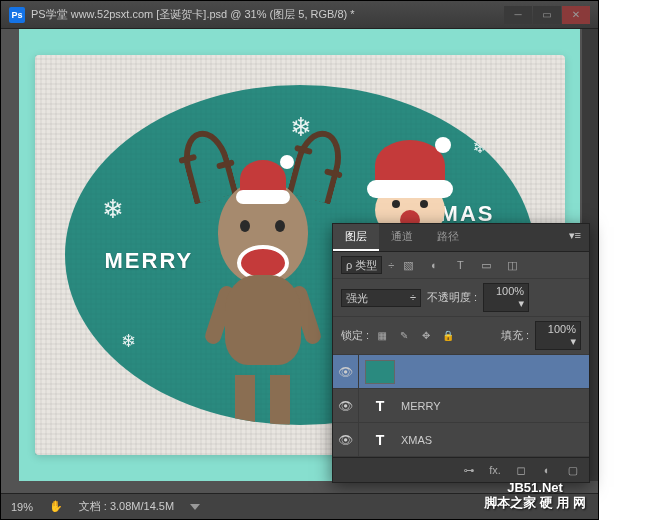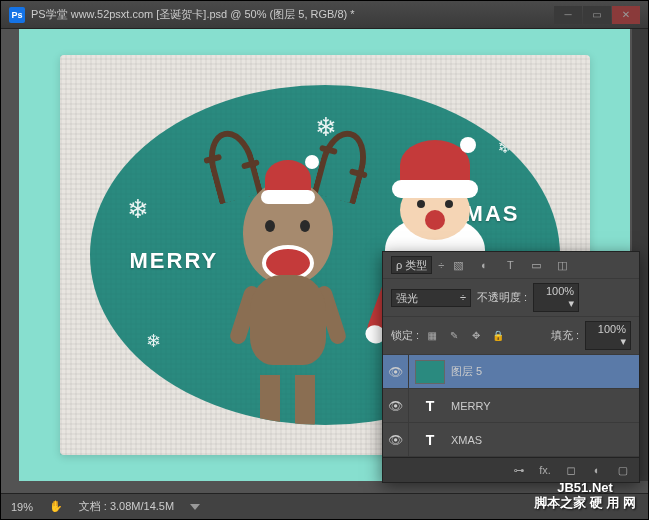--- a/index.html
+++ b/index.html
@@ -1,17 +1,17 @@
 <!DOCTYPE html>
 <html><head>
 <meta charset="utf-8">
 <style>
 *{margin:0;padding:0;box-sizing:border-box;font-family:"Microsoft YaHei",sans-serif;user-select:none}
 body{background:#fff;width:650px;height:521px;overflow:hidden;position:relative}
-.ps-window{width:649px;height:520px;background:#535353;border:1px solid #000;position:relative}
+.ps-window{width:599px;height:520px;background:#535353;border:1px solid #000;position:relative}
 .titlebar{height:28px;background:linear-gradient(#4a4a4a,#3a3a3a);display:flex;align-items:center;padding:0 8px;color:#ccc;font-size:11px;border-bottom:1px solid #222}
 .titlebar .ps-icon{width:16px;height:16px;background:#1473e6;color:#fff;font-size:9px;font-weight:bold;display:flex;align-items:center;justify-content:center;margin-right:6px;border-radius:2px}
 .titlebar .title{flex:1}
 .winctrls{display:flex;gap:1px}
 .winctrl{width:28px;height:18px;background:#3a3a3a;display:flex;align-items:center;justify-content:center;color:#999;font-size:10px;cursor:pointer}
 .winctrl.close{background:#8a3a3a}
 .canvas-area{position:absolute;top:28px;left:18px;right:18px;bottom:38px;background:#87dfcf;display:flex;align-items:center;justify-content:center;overflow:hidden}
 .artwork{width:530px;height:400px;background:#e8e5e0;border-radius:4px;position:relative;box-shadow:0 2px 8px rgba(0,0,0,.15)}
 .knit{position:absolute;inset:0;background:repeating-linear-gradient(90deg,rgba(0,0,0,.04) 0 2px,transparent 2px 5px),repeating-linear-gradient(0deg,rgba(0,0,0,.04) 0 2px,transparent 2px 5px)}
 .oval{position:absolute;left:30px;top:30px;right:30px;bottom:30px;background:#2a8a7f;border-radius:50%;overflow:hidden}
@@ -87,21 +87,21 @@
 .scrollbar{position:absolute;background:#3a3a3a}
 .scrollbar.v{right:0;top:28px;bottom:38px;width:16px}
 </style>
 </head>
 <body>
 
 <div class="ps-window">
 
   <div class="titlebar">
     <div class="ps-icon">Ps</div>
-    <div class="title">PS学堂  www.52psxt.com [圣诞贺卡].psd @ 50% (图层 5, RGB/8) *</div>
+    <div class="title">PS学堂  www.52psxt.com [圣诞贺卡].psd @ 31% (图层 5, RGB/8) *</div>
     <div class="winctrls">
       <div class="winctrl">─</div>
       <div class="winctrl">▭</div>
       <div class="winctrl close">✕</div>
     </div>
   </div>
 
   <div class="canvas-area">
     <div class="artwork">
       <div class="knit"></div>
@@ -155,20 +155,26 @@
               <div class="sboot"></div>
             </div>
         </div>
       </div>
     </div>
   </div>
 
   <div class="scrollbar v"></div>
 
   <div class="layers-panel">
+    <div class="panel-tabs">
+      <div class="panel-tab active">图层</div>
+      <div class="panel-tab">通道</div>
+      <div class="panel-tab">路径</div>
+      <div class="panel-flyout">▾≡</div>
+    </div>
 
     <div class="panel-row">
       <span class="sel">ρ 类型</span>
       <span style="color:#999">÷</span>
       <div class="icon-row">
         <span>▧</span>
         <span>◐</span>
         <span>T</span>
         <span>▭</span>
         <span>◫</span>
@@ -191,21 +197,20 @@
       </div>
       <span style="flex:1"></span>
       <span class="label">填充 :</span>
       <span class="pct"><span>100%</span> ▾</span>
     </div>
 
     <div class="layer-list">
       <div class="layer sel">
         <div class="vis">👁</div>
         <div class="thumb"></div>
-        <div class="lname">图层 5</div>
       </div>
       <div class="layer">
         <div class="vis">👁</div>
         <div class="thumb t">T</div>
         <div class="lname">MERRY</div>
       </div>
       <div class="layer">
         <div class="vis">👁</div>
         <div class="thumb t">T</div>
         <div class="lname">XMAS</div>

